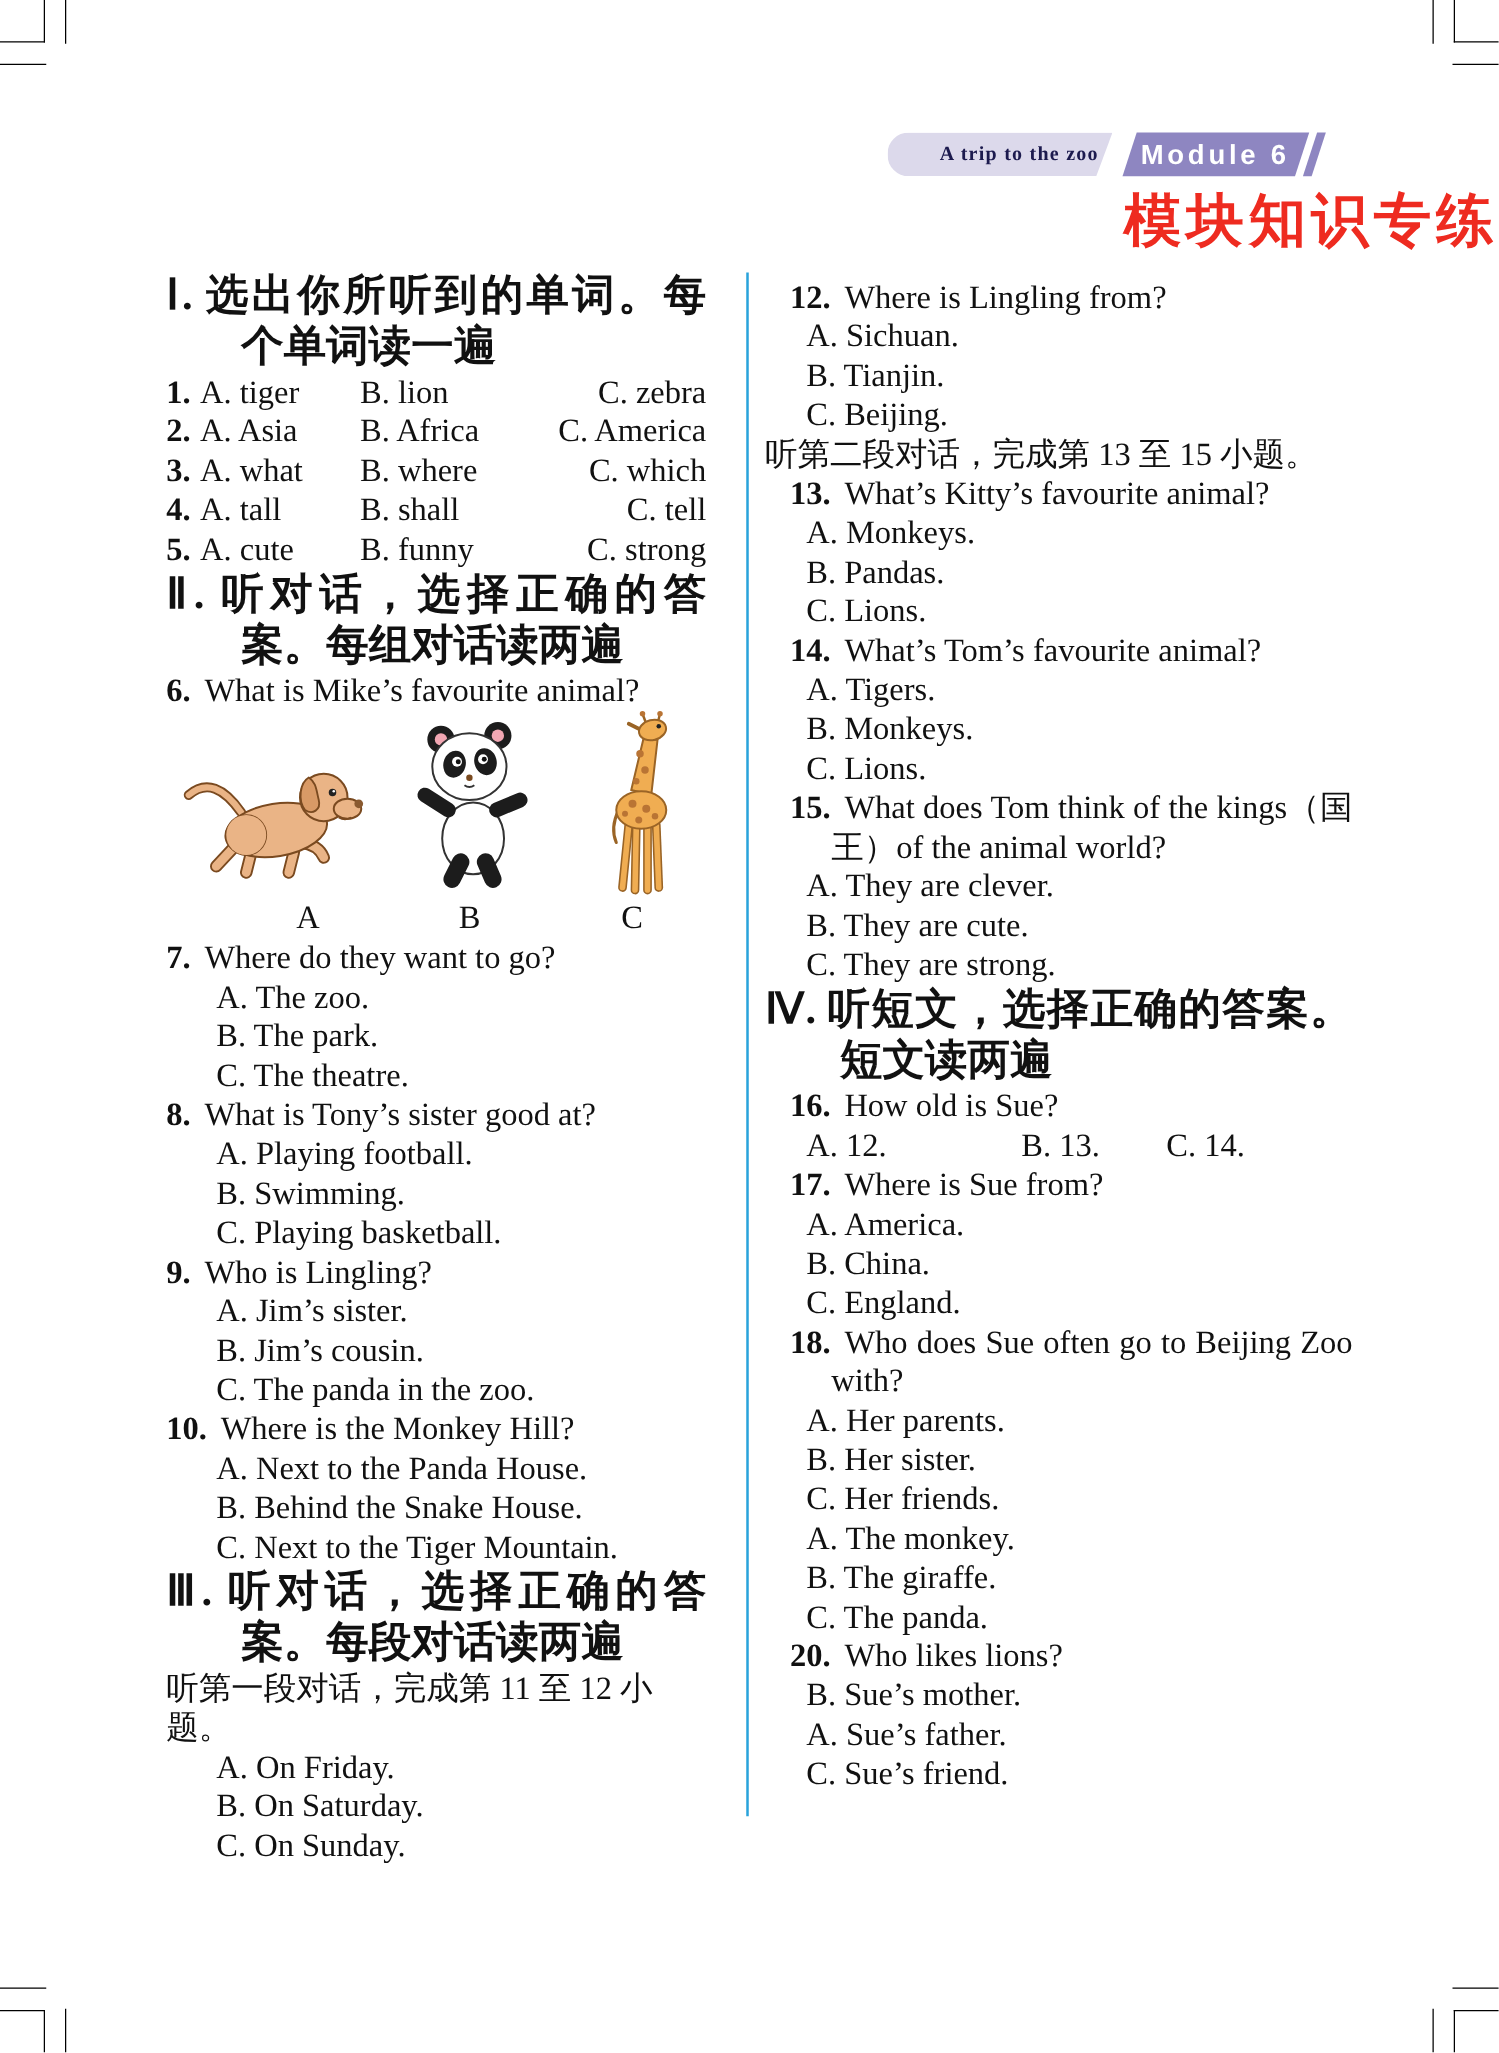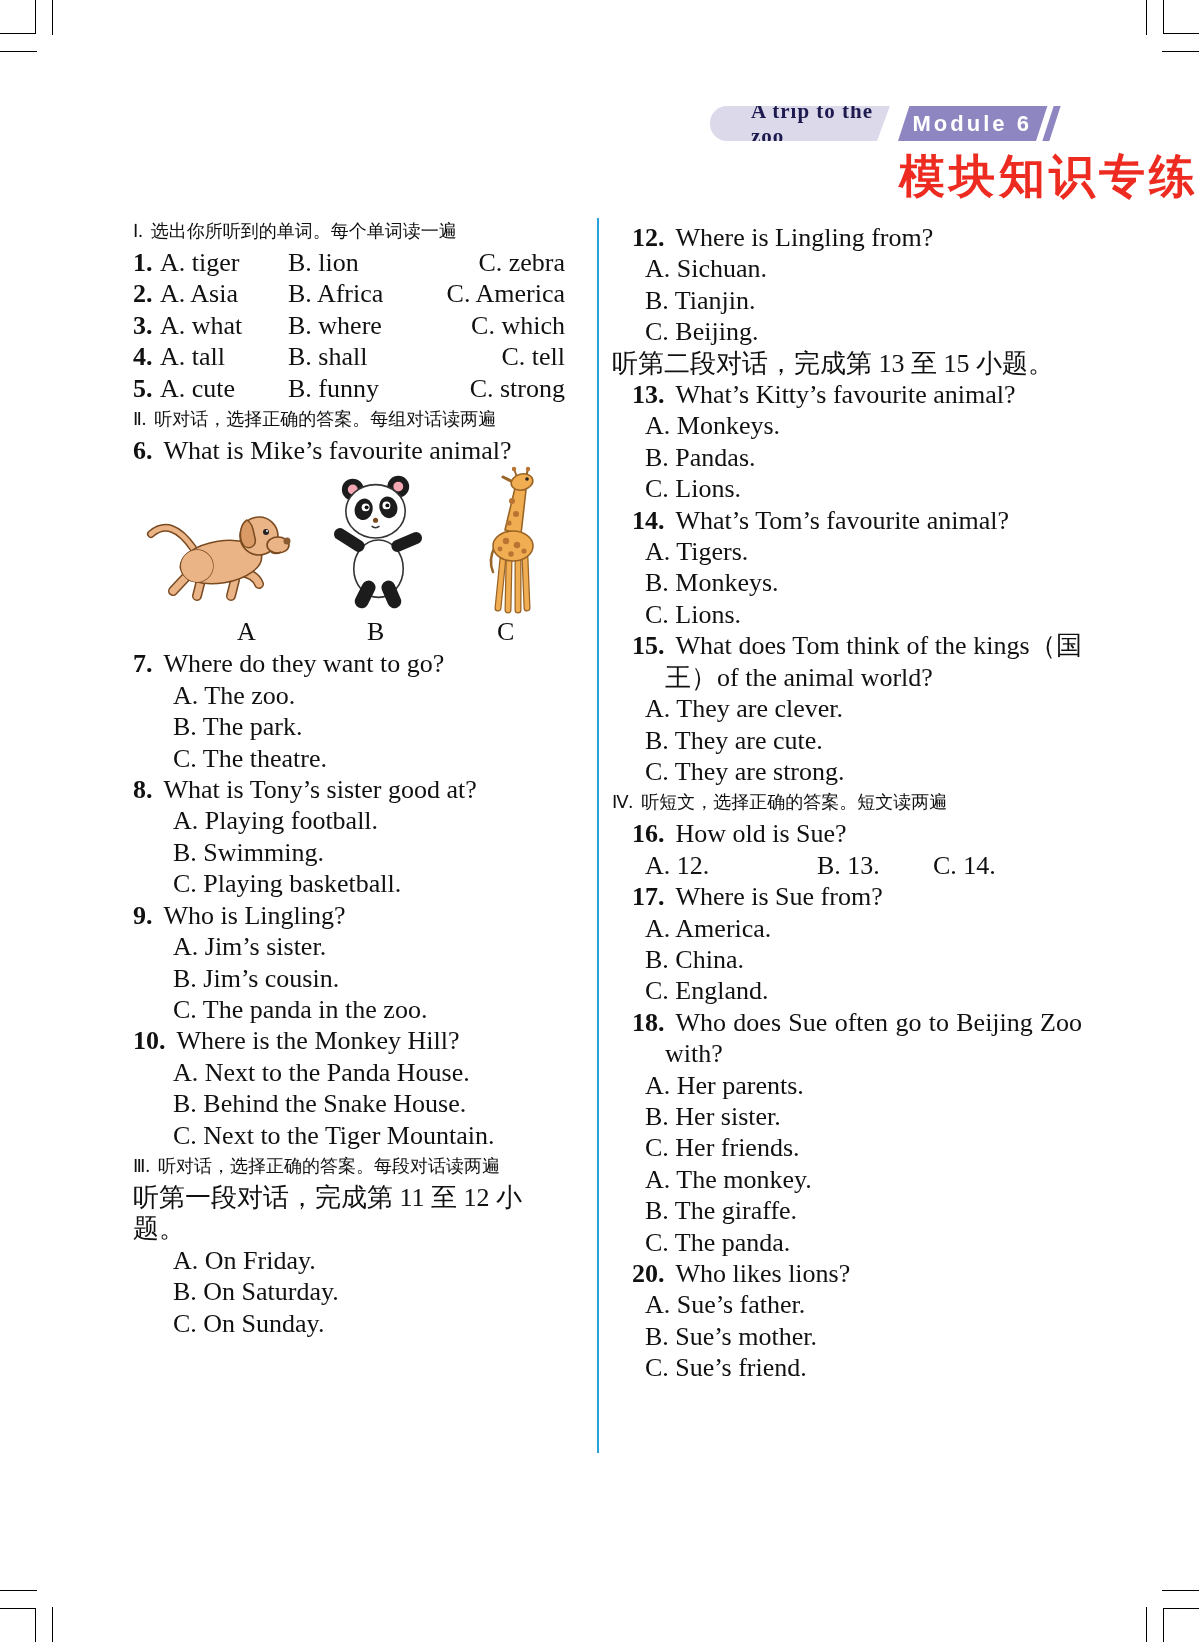--- a/index.html
+++ b/index.html
@@ -16,21 +16,21 @@
   .crop.h { height:1px; }
 
   
   .unit-tab {
     position:absolute; left:710px; top:106px; width:180px; height:35px;
     background:#dcd9eb; border-radius:17px 0 0 17px;
     clip-path:polygon(0 0, 100% 0, calc(100% - 13px) 100%, 0 100%);
     display:flex; align-items:center; justify-content:center; padding-right:10px;
   }
   .unit-tab span {
-    font-family:"Liberation Serif", serif; font-weight:bold; font-size:21px;
+    font-family:"Liberation Serif", serif; font-weight:bold; font-size:16px;
     color:#1c1a4e; letter-spacing:1px;margin-left:41px;
   }
   .module-badge {
     position:absolute; left:898px; top:106px; width:138px; height:35px;
     background:#8e86c1; transform:skewX(-18deg); transform-origin:bottom left;
     display:flex; align-items:center; justify-content:center;
   }
   .module-badge span {
     transform:skewX(18deg);
     font-family:"Liberation Sans", sans-serif; font-weight:bold; font-size:22px;
@@ -52,21 +52,21 @@
   
   .divider { position:absolute; left:597px; top:218px; width:2px; height:1235px; background:#29a3db; }
 
   
   .col { position:absolute; font-size:26px; line-height:31.4px; }
   .col-left  { left:133px; top:216px; width:432px; }
   .col-right { left:612px; top:222px; width:470px; }
 
   .sec {
     font-family:"Liberation Sans","DejaVu Sans",sans-serif;
-    font-weight:normal; font-size:18px; line-height:31px;
+    font-weight:bold; font-size:34px; line-height:41px;
     padding-left:60px; text-indent:-60px; text-align:justify;
   }
   .sec .roman { font-family:"Liberation Serif", serif; margin-right:8px; }
 
   .intro { font-size:26px; line-height:31.4px; }
 
   .q   { padding-left:40px; text-indent:-40px; text-align:justify; }
   .opt { padding-left:40px; }
   .col-right .q   { padding-left:33px; text-indent:-33px;margin-left:20px; }
   .col-right .opt { padding-left:33px; }
@@ -319,18 +319,18 @@
     <div class="q"><span class="qnum">18.</span><span>Who does Sue often go to Beijing Zoo with?</span></div>
     <div class="opt">A. Her parents.</div>
     <div class="opt">B. Her sister.</div>
     <div class="opt">C. Her friends.</div>
 
     <div class="opt">A. The monkey.</div>
     <div class="opt">B. The giraffe.</div>
     <div class="opt">C. The panda.</div>
 
     <div class="q"><span class="qnum">20.</span><span>Who likes lions?</span></div>
+    <div class="opt">B. Sue’s mother.</div>
     <div class="opt">A. Sue’s father.</div>
-    <div class="opt">B. Sue’s mother.</div>
     <div class="opt">C. Sue’s friend.</div>
   </div>
 
 </div>
 
 </body></html>

